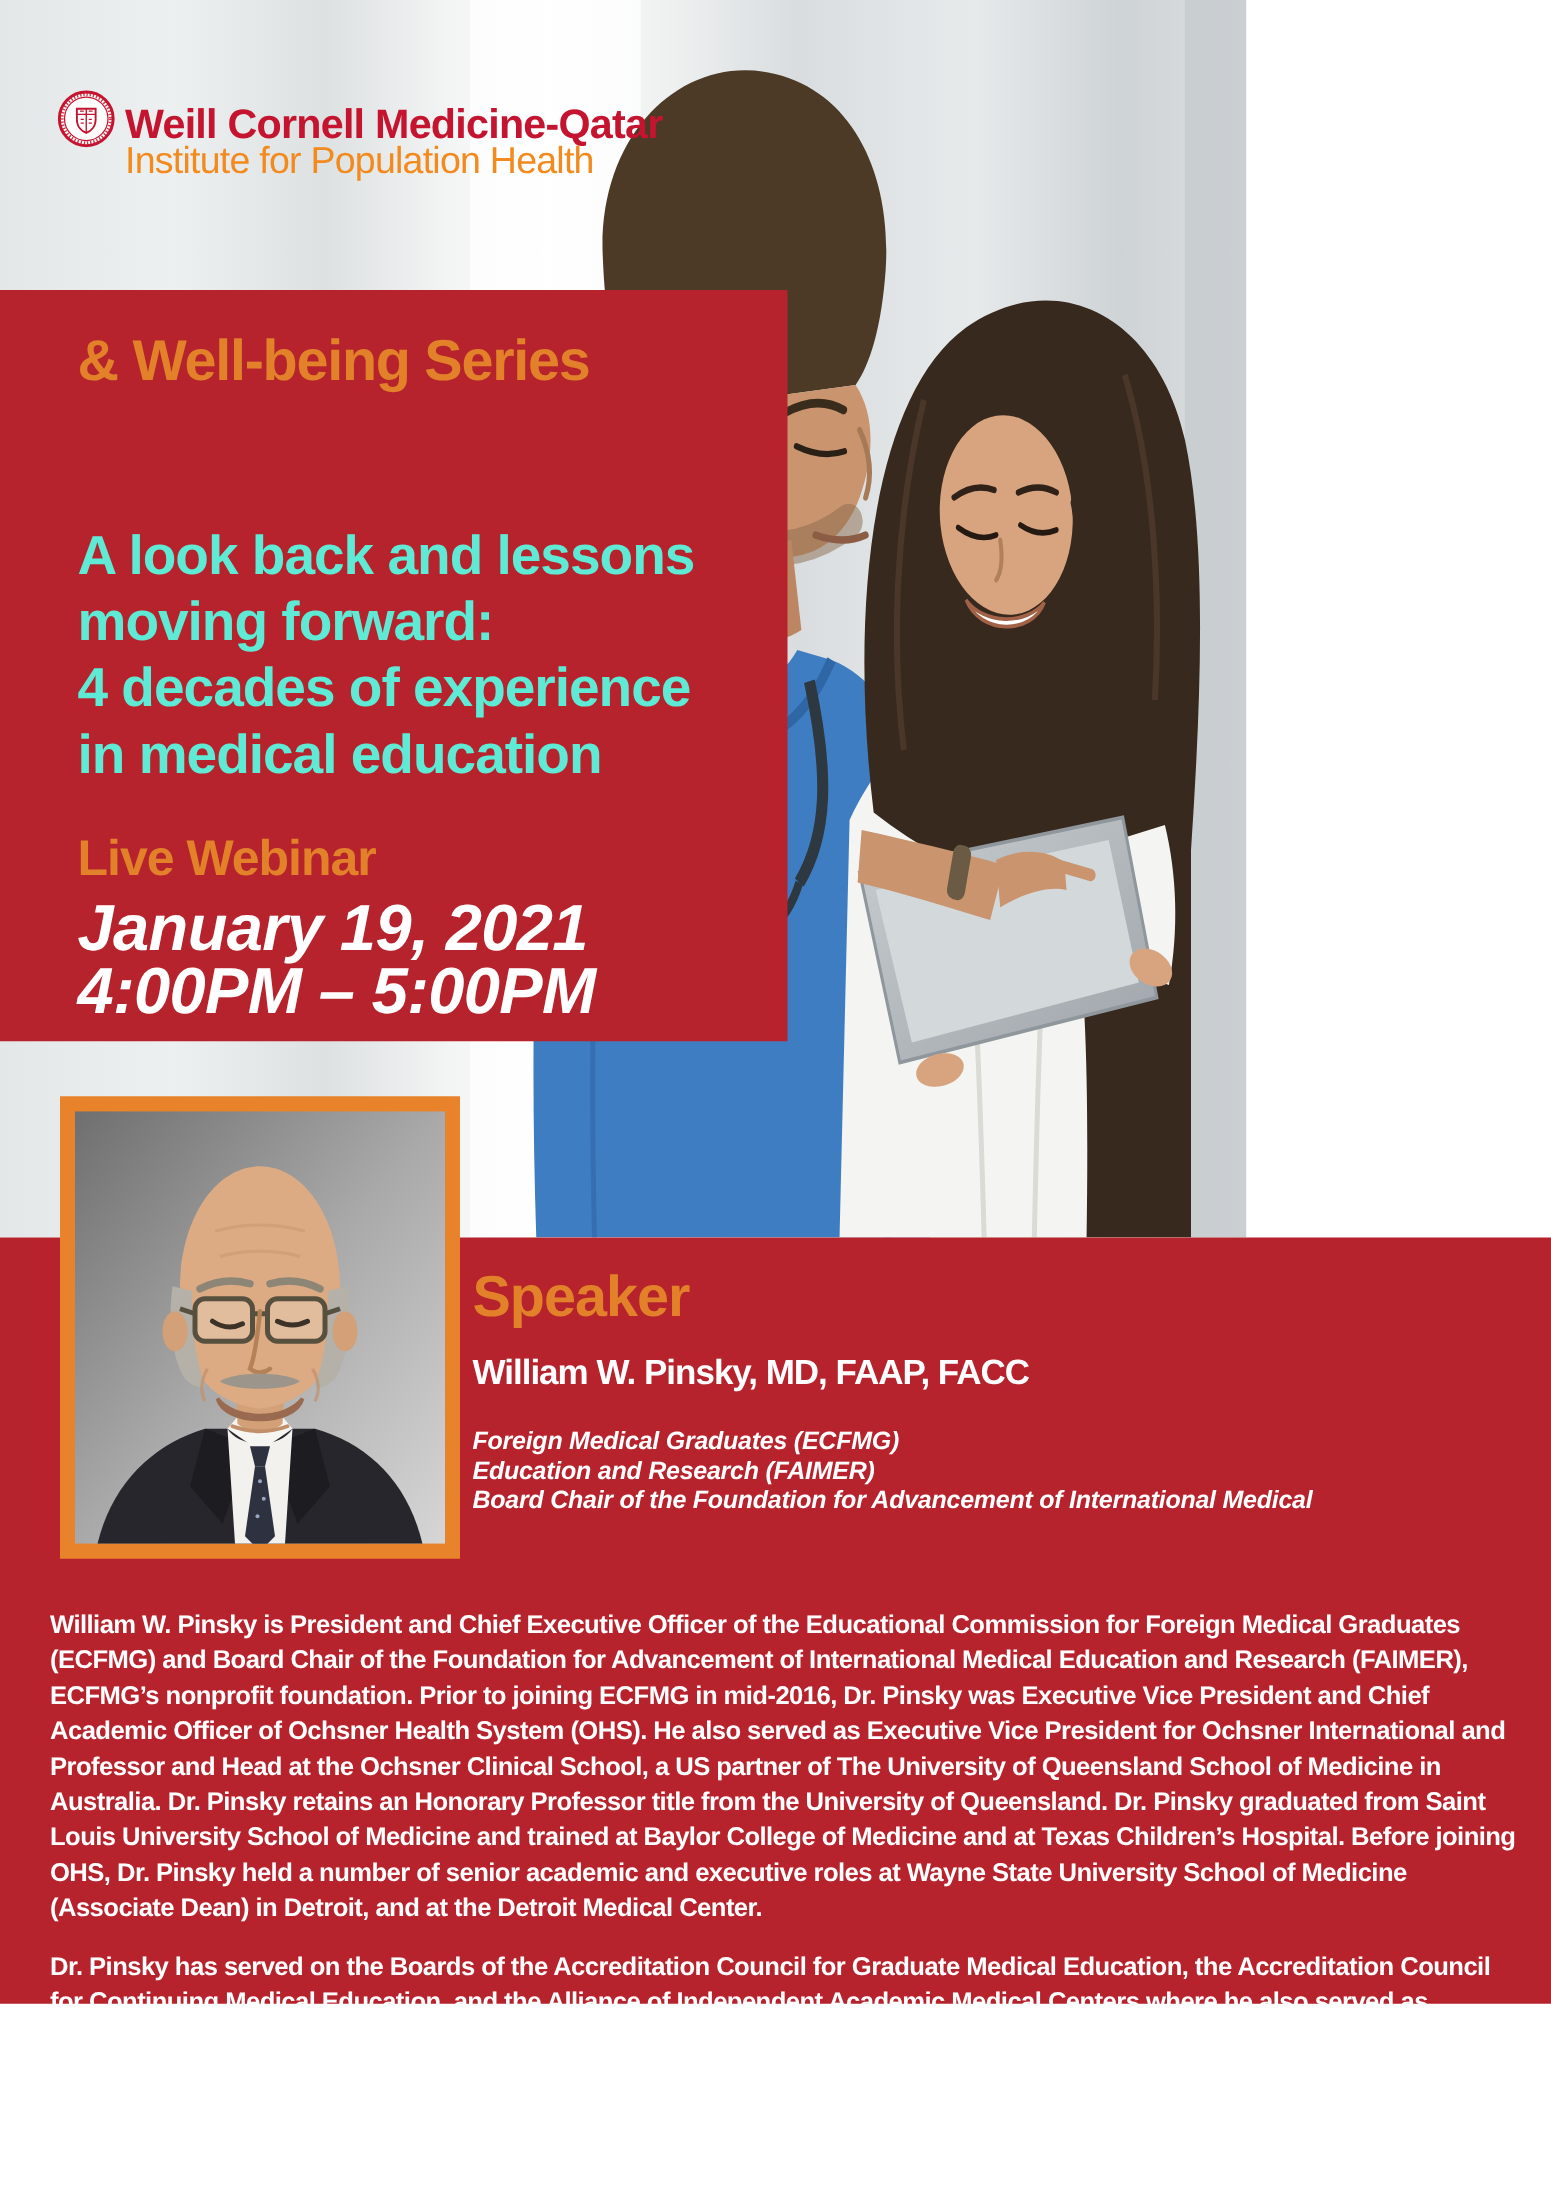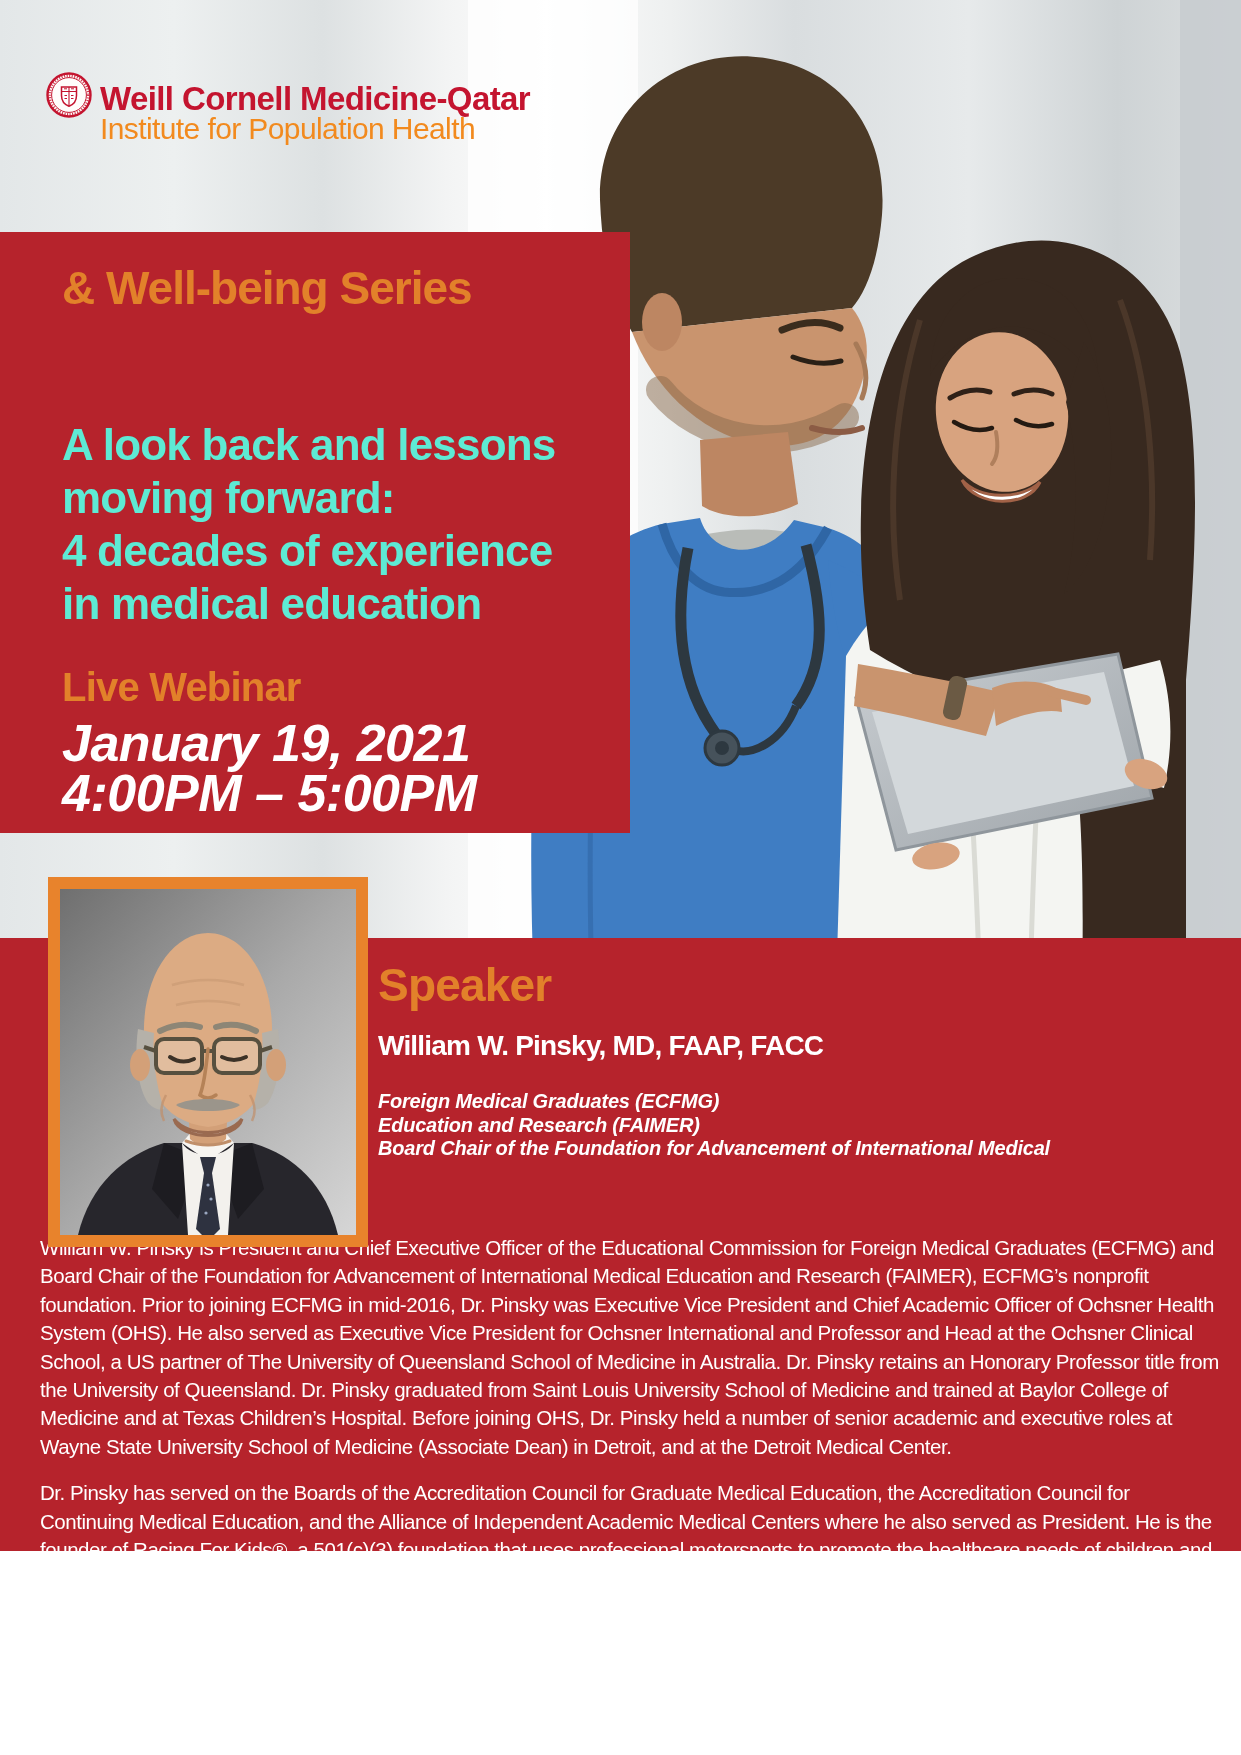--- a/index.html
+++ b/index.html
@@ -2,42 +2,42 @@
 <html><head>
 <meta charset="utf-8">
 <style>
   html,body{margin:0;padding:0;background:#ffffff;}
   #poster{
     position:relative;width:1241px;height:1755px;overflow:hidden;
     font-family:"Liberation Sans",sans-serif;background:#ffffff;
   }
   
   .hero{
-    position:absolute;left:0;top:0;width:1241px;height:990px;
+    position:absolute;left:0;top:0;width:997px;height:990px;
     background:linear-gradient(90deg,#e3e7e8 0%,#edf0f0 14%,#dde1e2 26%,#f3f4f4 36%,#fdfdfd 44%,#eef0f0 54%,#d9dddf 64%,#e7eaeb 78%,#ced3d5 90%,#dcdfe0 100%);
   }
   .hero .photo{position:absolute;left:0;top:0;width:100%;height:100%;}
   
   .logo{position:absolute;left:46px;top:66px;width:620px;height:100px;}
   .crest{position:absolute;left:0;top:6px;width:46px;height:46px;}
   .logo-title{position:absolute;left:54px;top:14px;font-size:33px;font-weight:700;color:#C4142F;letter-spacing:-0.6px;white-space:nowrap;}
   .logo-sub{position:absolute;left:54px;top:46px;font-size:30px;font-weight:400;color:#F28A1E;letter-spacing:-0.6px;white-space:nowrap;}
   
   .red-panel{position:absolute;left:0;top:232px;width:630px;height:601px;background:#B6232C;}
   .series{position:absolute;left:62px;top:30px;font-size:46px;line-height:53px;font-weight:700;color:#E2812A;letter-spacing:-1px;}
   .talk-title{position:absolute;left:62px;top:186px;font-size:44px;line-height:53px;font-weight:700;color:#5eead4;letter-spacing:-0.8px;}
   .live{position:absolute;left:62px;top:433px;font-size:40px;font-weight:700;color:#E2812A;letter-spacing:-0.8px;}
   .when{position:absolute;left:62px;top:486px;font-size:52px;line-height:50px;font-weight:700;color:#ffffff;letter-spacing:-0.5px;font-style:italic;}
   
-  .bottom{position:absolute;left:0;top:938px;width:1241px;height:613px;background:#B6232C;color:#ffffff;}
+  .bottom{position:absolute;left:0;top:990px;width:1241px;height:613px;background:#B6232C;color:#ffffff;}
   .speaker-label{position:absolute;left:378px;top:20px;font-size:46px;font-weight:700;color:#E2812A;letter-spacing:-0.8px;}
   .speaker-name{position:absolute;left:378px;top:92px;font-size:28px;font-weight:700;color:#ffffff;letter-spacing:-0.8px;white-space:nowrap;}
   .creds{position:absolute;left:378px;top:152px;font-size:20px;line-height:23.5px;font-weight:700;font-style:italic;color:#ffffff;letter-spacing:-0.2px;}
   .bio{position:absolute;left:40px;top:296px;width:1180px;font-size:20.5px;line-height:28.4px;font-weight:400;color:#ffffff;letter-spacing:-0.45px;}
-  .bio p{margin:0 0 18px 0;}
+  .bio p{margin:0 0 18px 0;font-weight:bold;}
   
   .frame{
     position:absolute;left:48px;top:877px;width:320px;height:370px;
     background:#E8832C;padding:12px;box-sizing:border-box;z-index:5;
   }
   .frame svg{display:block;width:100%;height:100%;}
 </style>
 </head>
 <body>
 

